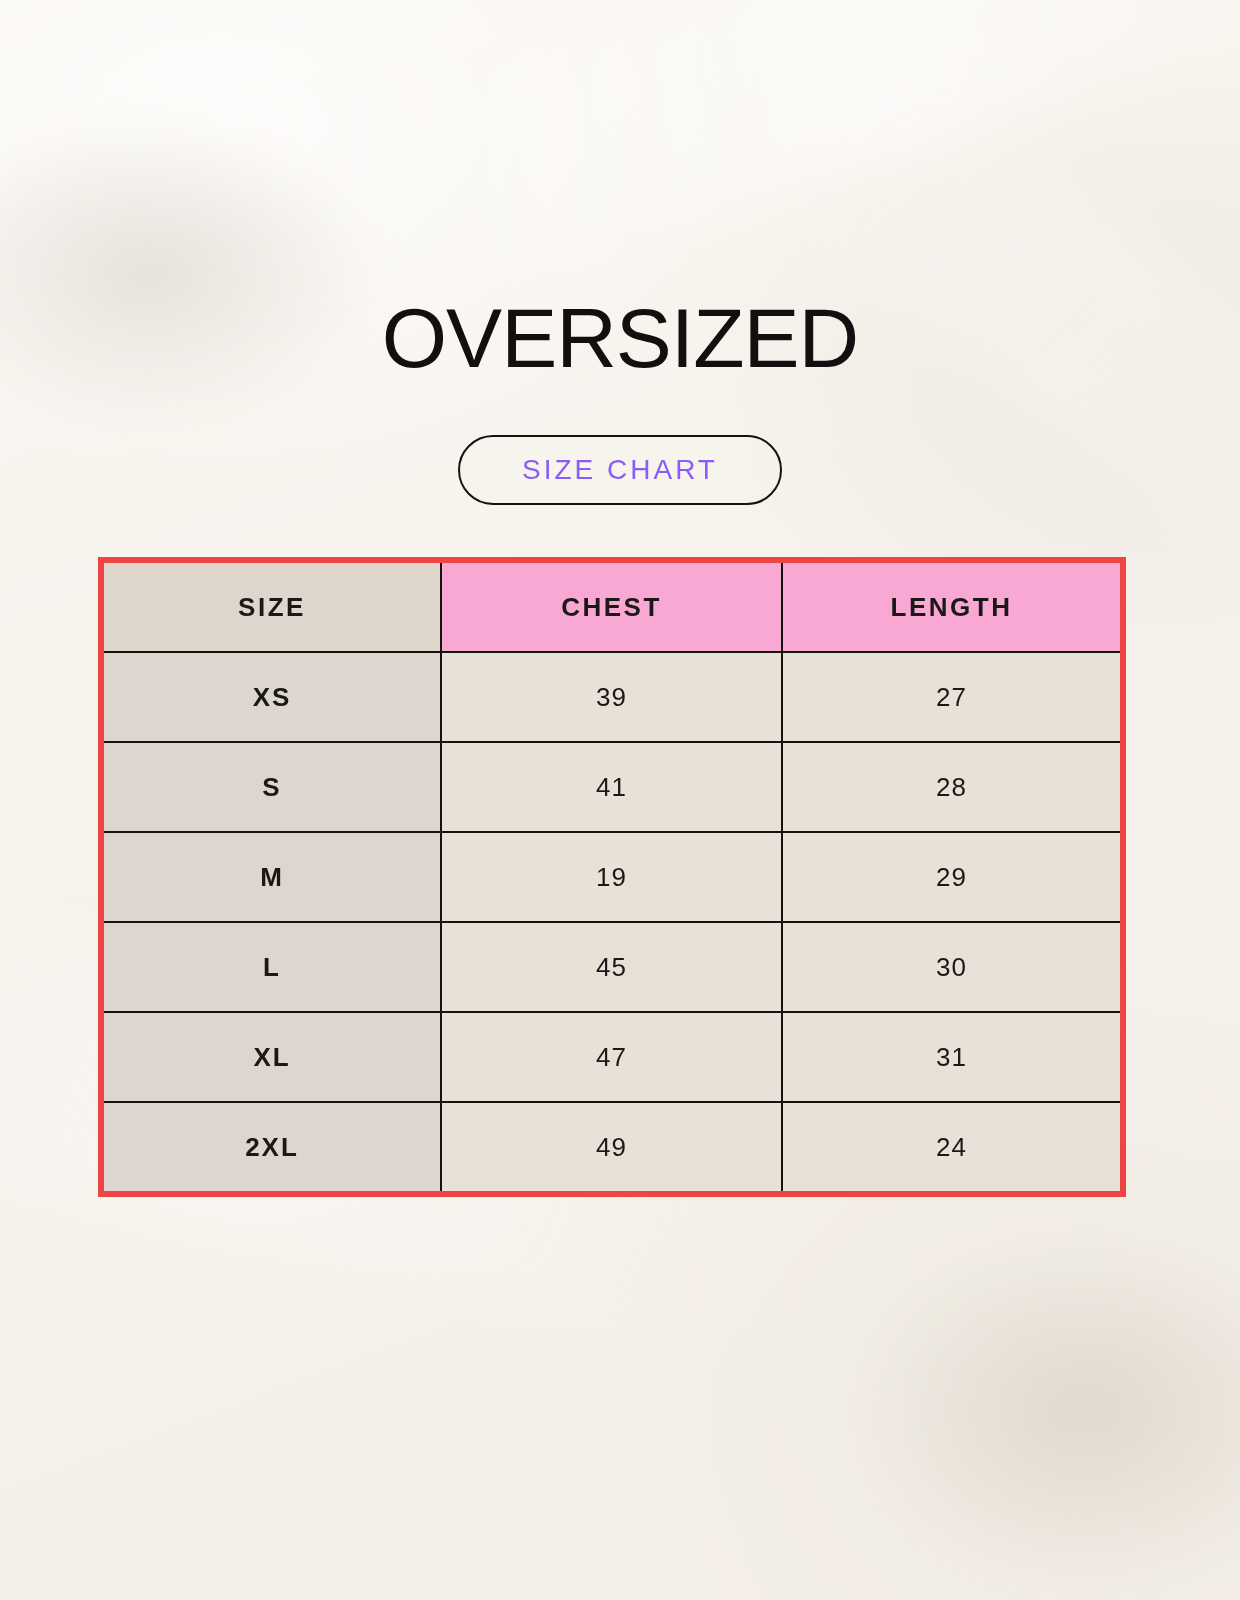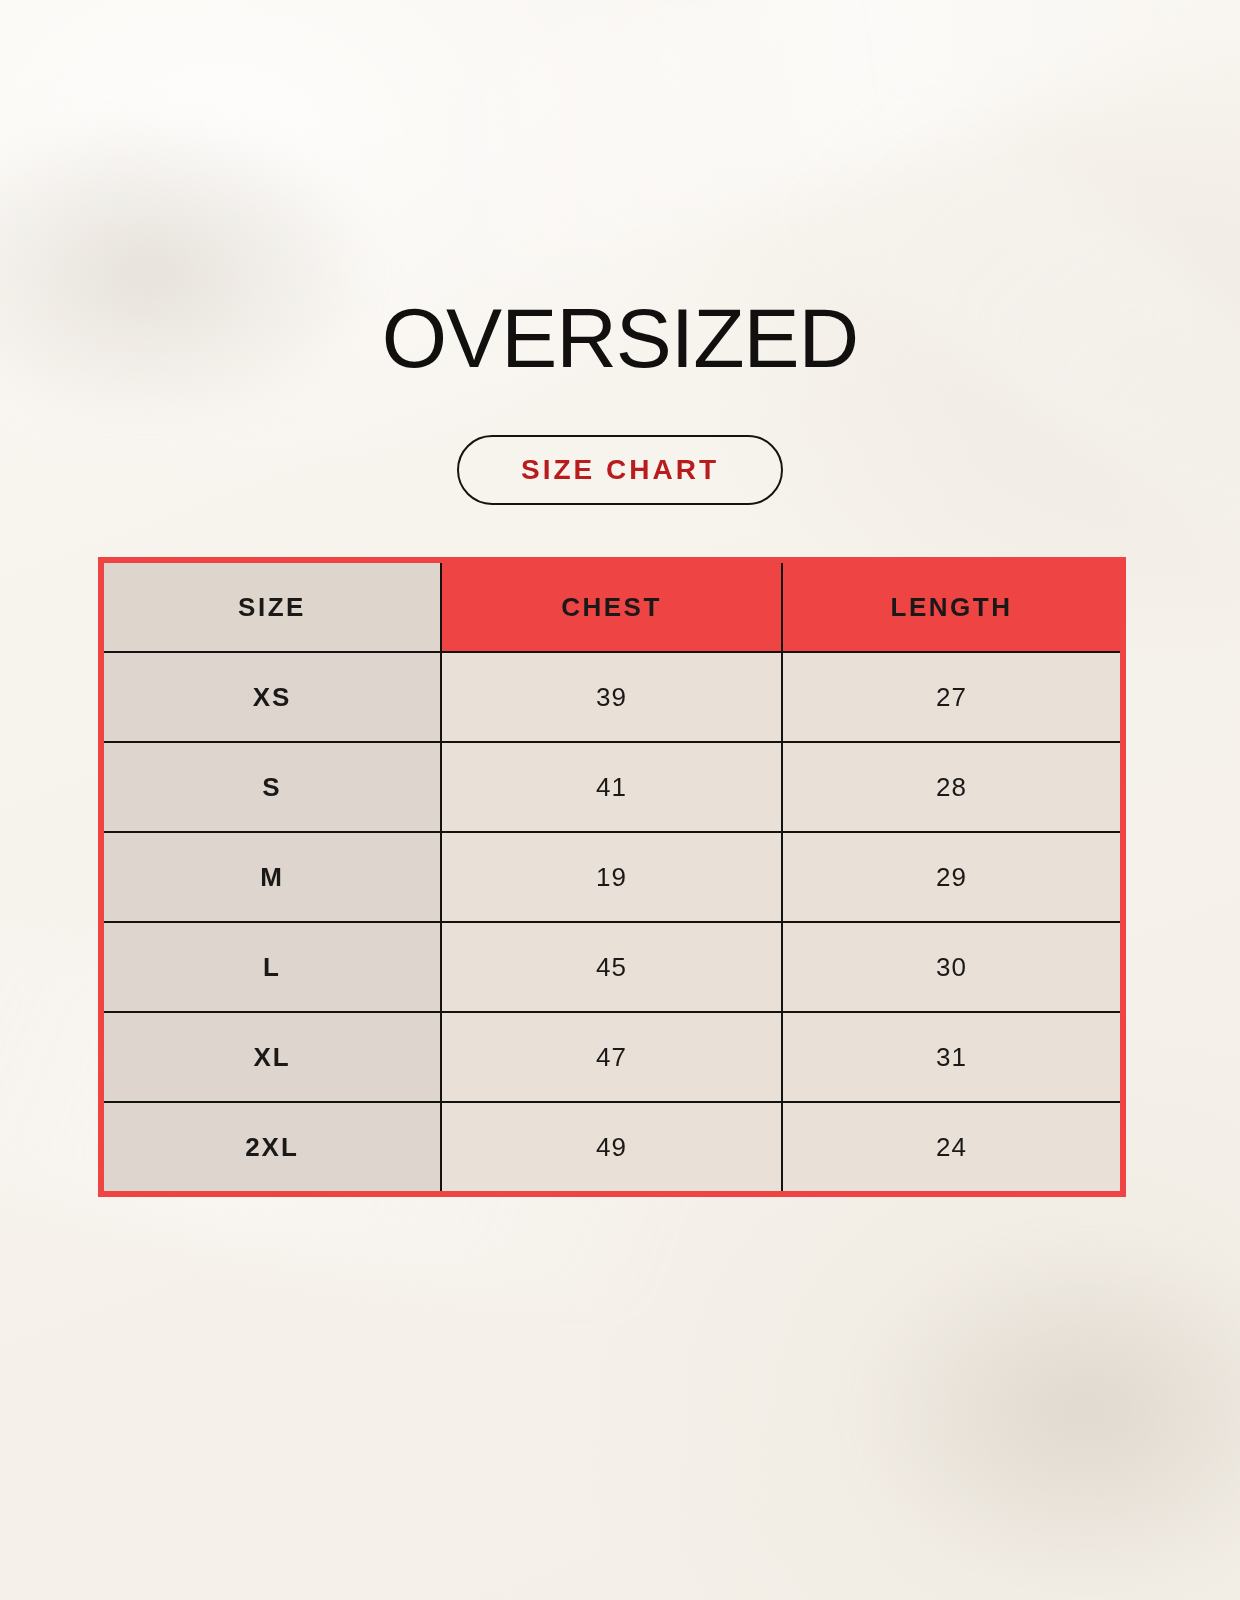--- a/index.html
+++ b/index.html
@@ -77,22 +77,22 @@
     display: flex;
     justify-content: center;
     margin-top: 58px;
   }
   .badge {
     border: 2px solid #15130f;
     border-radius: 999px;
     padding: 17px 62px;
     font-size: 28px;
     letter-spacing: 3px;
-    color: #b91c1c;
-    font-weight: 700;
+    color: #8b5cf6;
+    font-weight: 400;
     background: transparent;
   }
 
   .table-wrap {
     margin: 52px 98px 0 98px;
   }
   table.size-table {
     border-collapse: collapse;
     width: 1022px;
     table-layout: fixed;
@@ -112,21 +112,21 @@
 
   thead th {
     font-weight: bold;
     letter-spacing: 2.5px;
     font-size: 26px;
   }
   th.head-size {
     background: #ded5cd;
   }
   th.head-measure {
-    background: #ef4444;
+    background: #f9a8d4;
     margin-left: 44px;
   }
   td.cell-size {
     background: #ded6ce;
     font-weight: bold;
     letter-spacing: 2px;
   }
   td.cell-val {
     background: #e9e1d8;
     font-weight: 400;

